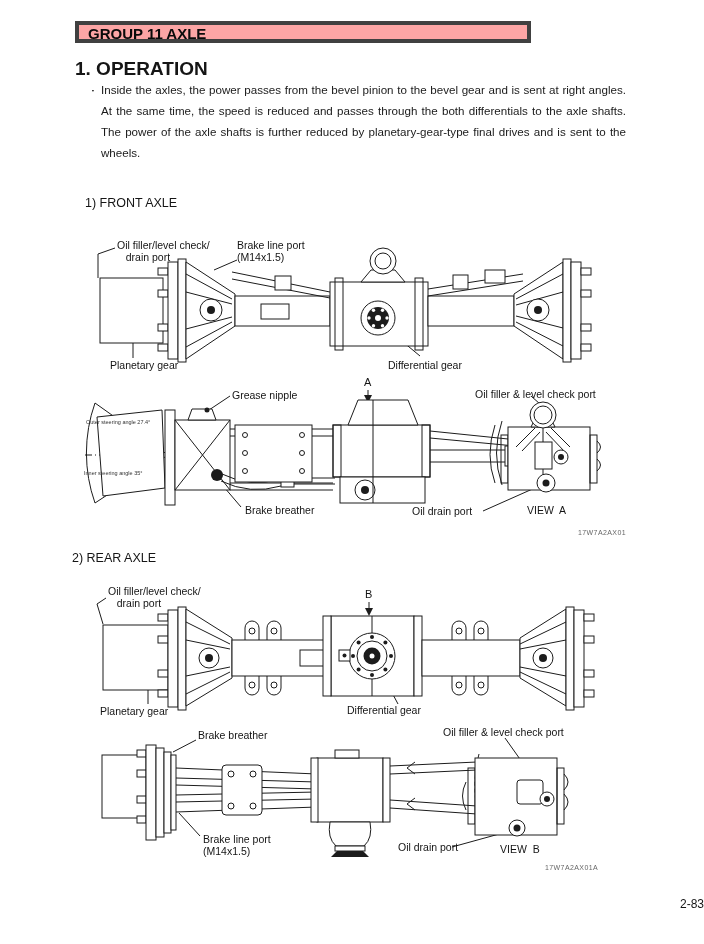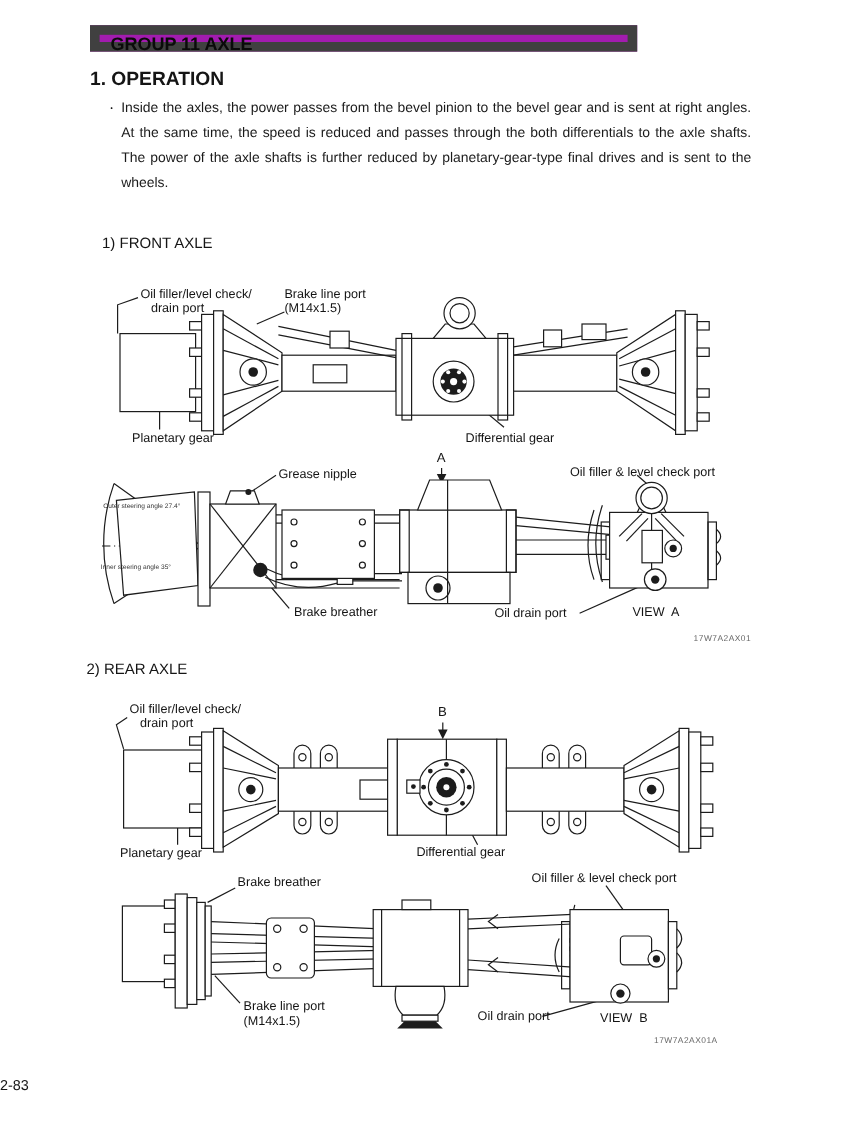--- a/index.html
+++ b/index.html
@@ -3,34 +3,34 @@
 <meta charset="utf-8">
 <style>
   * { box-sizing: border-box; margin: 0; padding: 0; }
   html,body { width:704px; height:944px; }
   body {
     position: relative; background:#ffffff; overflow:hidden;
     font-family:"Liberation Sans", sans-serif; color:#151515;
   }
   .group-header {
     position:absolute; left:75px; top:21px; width:456px; height:22px;
-    background:#a21caf; border:8px solid #404040;
+    background:#fca5a5; border:4px solid #404040;
     font-size:15px; font-weight:bold; line-height:18px; padding-left:9px; color:#0a0a0a;
   }
-  .h-op { position:absolute; left:75px; top:58px; font-size:16px; font-weight:bold; }
+  .h-op { position:absolute; left:75px; top:58px; font-size:19px; font-weight:bold; }
   .bullets { position:absolute; left:90px; top:79px; width:536px; }
   .bullet { position:relative; padding-left:11px; text-align:justify;
             font-size:11.6px; line-height:21px; color:#1a1a1a; }
   .bullet .marker { position:absolute; left:1px; top:0; }
   .h-sub { position:absolute; font-size:12.5px; font-weight:normal; }
   .lbl { position:absolute; font-size:10.5px; line-height:12px; white-space:pre; color:#141414; }
   .lbl.tiny { font-size:5.5px; line-height:6px; color:#333; }
   .lbl.figid { font-size:7px; letter-spacing:.4px; color:#666; }
   .lbl.marker-letter { font-size:11px; }
-  .pagenum { position:absolute; left:0; top:897px; width:704px; text-align:left; font-size:12px; }
+  .pagenum { position:absolute; left:0; top:897px; width:704px; text-align:right; font-size:12px; }
   svg.draw { position:absolute; overflow:visible; }
   svg.draw line, svg.draw polyline, svg.draw path, svg.draw rect,
   svg.draw polygon, svg.draw circle { stroke:#1c1c1c; stroke-width:1; fill:none; }
   svg.draw .wf { fill:#ffffff; }
   svg.draw .fd { fill:#1c1c1c; stroke:none; }
   svg.draw .fw { fill:#ffffff; stroke:none; }
   svg.draw .dash { stroke-dasharray:4 3; }
   svg.draw .dashdot { stroke-dasharray:7 3 1 3; }
 </style>
 </head>

